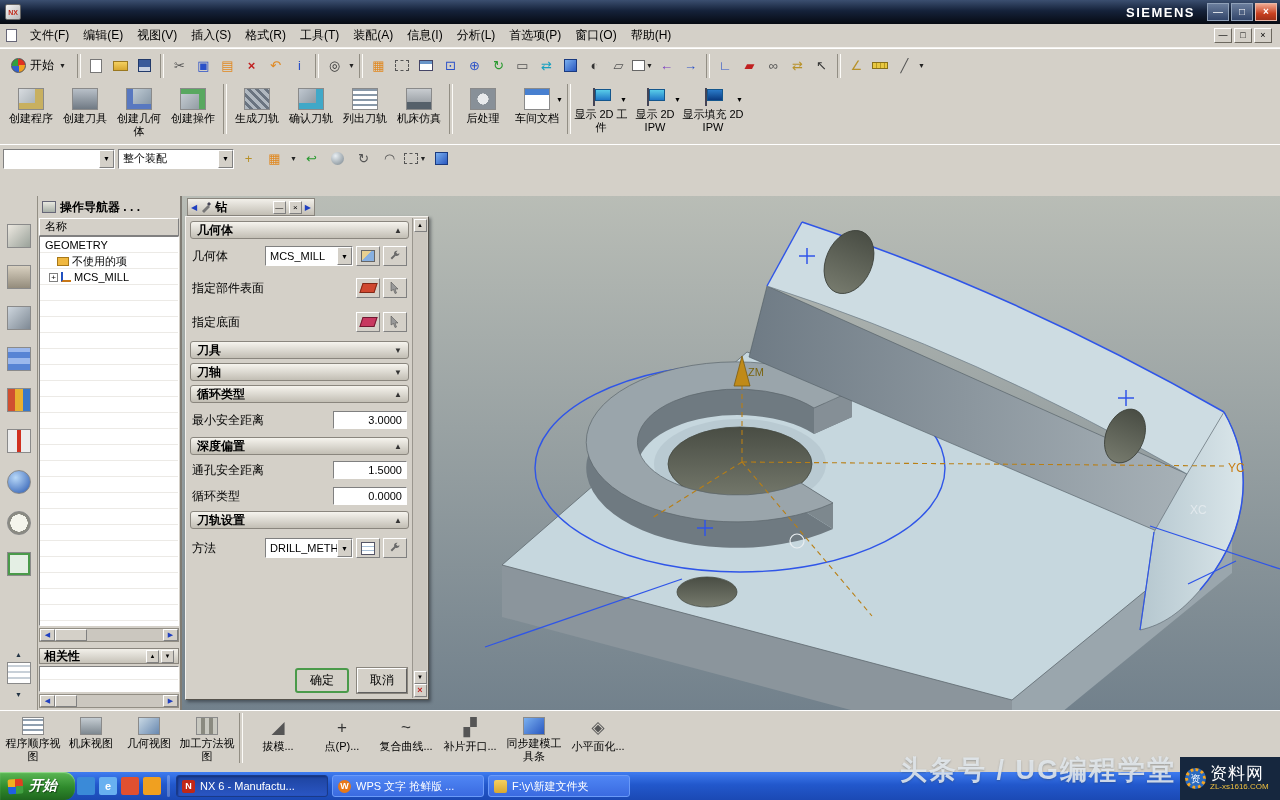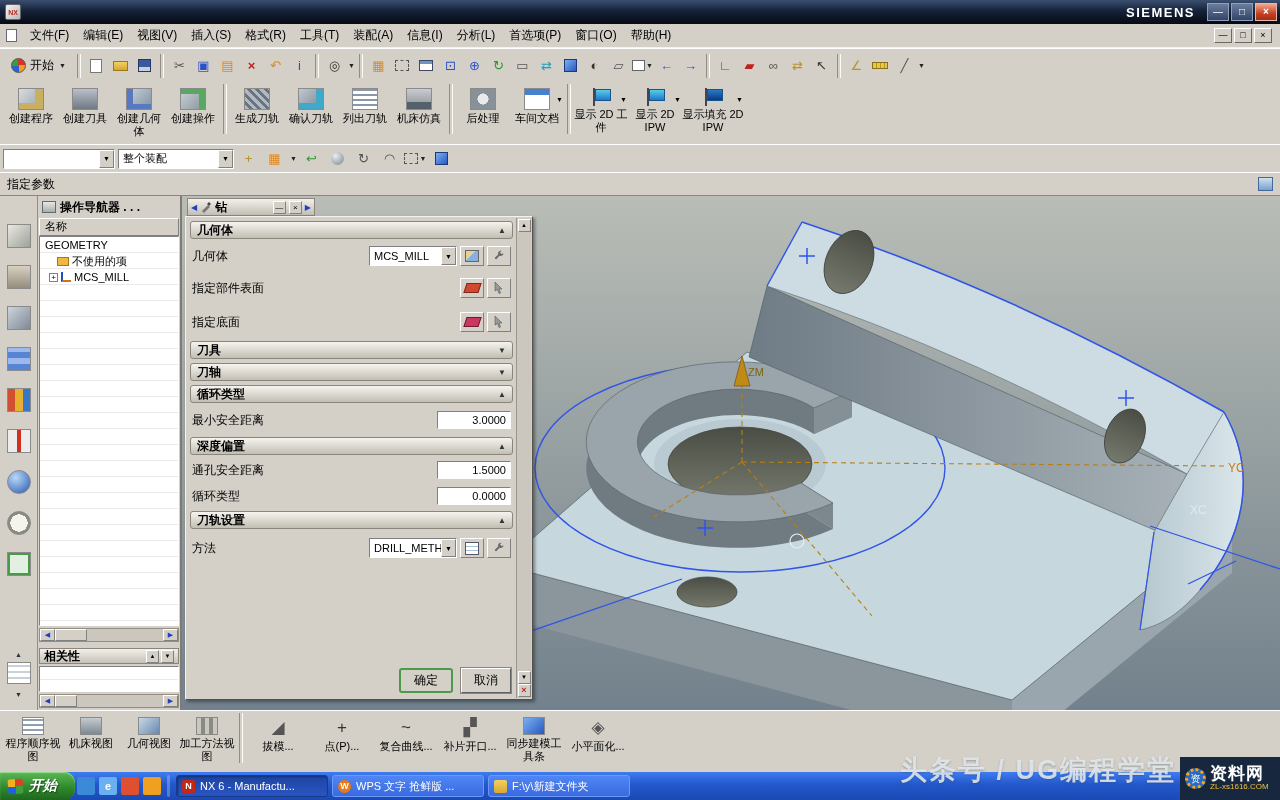--- a/index.html
+++ b/index.html
@@ -121,21 +121,21 @@
 
   
   .dialog { position:absolute; left:185px; top:0; width:302px; height:506px; }
   .dlg-minibar { position:absolute; left:2px; top:2px; height:18px; width:128px;
     background:linear-gradient(#f2f0ea,#c2beb4); border:1px solid #8a867e; display:flex; align-items:center;
     gap:3px; padding:0 3px; }
   .navarr { color:#2040c0; font-size:8px; }
   .mini-btn { width:13px; height:13px; background:#d4d0c8; border:1px solid; border-color:#fff #808080 #808080 #fff;
     font-size:8px; line-height:11px; text-align:center; }
   .dlg-title { font-weight:bold; font-size:12px; }
-  .dlg-body { position:absolute; left:0; top:20px; width:348px; height:484px; background:#d4d0c8;
+  .dlg-body { position:absolute; left:0; top:20px; width:244px; height:484px; background:#d4d0c8;
     border:1px solid; border-color:#f4f2ee #55524c #55524c #f4f2ee; box-shadow:2px 2px 3px rgba(20,25,30,.45); }
   .scrollstrip { position:absolute; right:1px; top:1px; bottom:1px; width:15px; background:#cbc7bf;
     border-left:1px solid #9a968e; display:flex; flex-direction:column; align-items:center; padding:1px 0; }
   .ss-btn { width:13px; height:13px; background:#d4d0c8; border:1px solid; border-color:#fff #808080 #808080 #fff;
     font-size:6px; line-height:11px; text-align:center; }
   .ss-fill { flex:1; }
   .ss-x { color:#c02020; font-weight:bold; font-size:9px; }
   .dlg-sections { position:absolute; left:4px; top:4px; right:19px; bottom:4px; display:flex;
     flex-direction:column; gap:4px; }
   .sec-hdr { height:18px; flex:none; background:linear-gradient(#f6f4ee,#c2beb4); border:1px solid #8a867e;
@@ -186,21 +186,21 @@
     justify-content:center; font-size:9px; font-weight:bold; color:#fff; }
 
   
   .watermark { position:absolute; left:900px; top:752px; font-size:27px; font-weight:bold; letter-spacing:2px;
     color:rgba(228,233,238,.88); z-index:50; text-shadow:0 1px 2px rgba(50,60,70,.35); white-space:nowrap; }
   .sitelogo { position:absolute; right:0; top:757px; width:100px; height:43px; background:#16273e; z-index:60;
     display:flex; align-items:center; gap:4px; padding:0 5px; }
   .gear { width:21px; height:21px; border-radius:50%; border:3px dotted #f5a623; background:#2a6ac0;
     color:#fff; font-size:10px; display:flex; align-items:center; justify-content:center; flex:none; }
   .logotext { display:flex; flex-direction:column; line-height:1.1; }
-  .logotitle { color:#fff; font-size:17px; font-weight:bold; letter-spacing:1px; }
+  .logotitle { color:#fff; font-size:17px; font-weight:normal; letter-spacing:1px; }
   .logosub { color:#f0c040; font-size:8px; }
 </style>
 </head>
 <body>
 
 <div id="app">
 
   <div class="titlebar">
     <span class="nxico">NX</span>
     <span class="brand">SIEMENS</span>
@@ -377,24 +377,20 @@
     <span class="ticon c-gray">◠</span>
     <span class="ticon">
         <span class="ic-marquee"></span>
         <span class="dd">▼</span>
       </span>
     <span class="ticon">
         <span class="ic-cube"></span>
       </span>
   </div>
 
-  <div class="bar promptbar">
-    <span class="prompttext">指定参数</span>
-    <span class="prompt-right"></span>
-  </div>
 
   <div class="main">
 
     <div class="resourcebar">
       <span class="ricon" style="background:linear-gradient(135deg,#ece8e0,#9aa29a)"></span>
       <span class="ricon" style="background:linear-gradient(180deg,#d8d0c0,#948c7c)"></span>
       <span class="ricon" style="background:linear-gradient(135deg,#cdd5dd,#7e8994)"></span>
       <span class="ricon" style="background:repeating-linear-gradient(0deg,#5884d4 0 6px,#9cb8ec 6px 12px)"></span>
       <span class="ricon" style="background:linear-gradient(90deg,#d05030 0 33%,#e8b030 0 66%,#3878c8 0)"></span>
       <span class="ricon" style="background:linear-gradient(90deg,#ececec 40%,#d03020 40% 60%,#ececec 60%)"></span>

